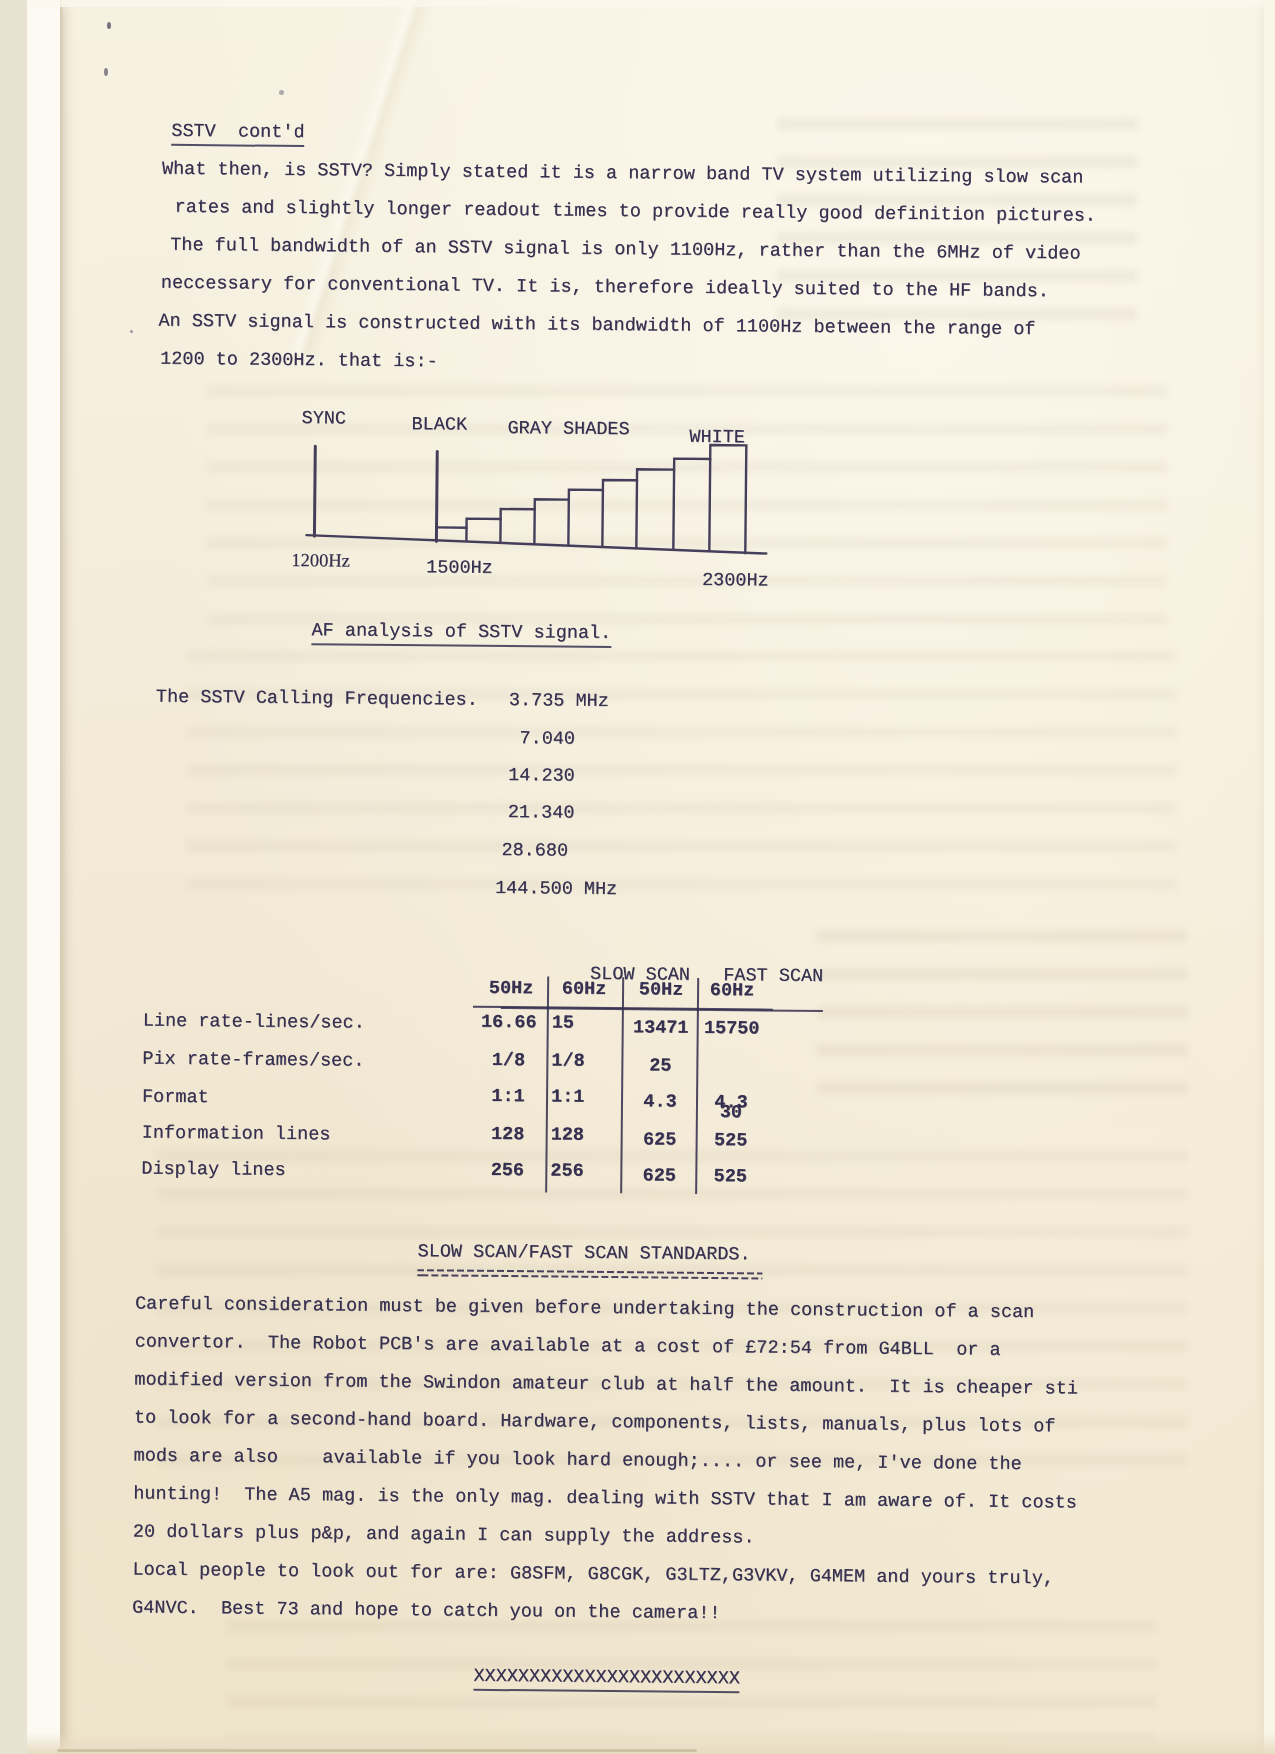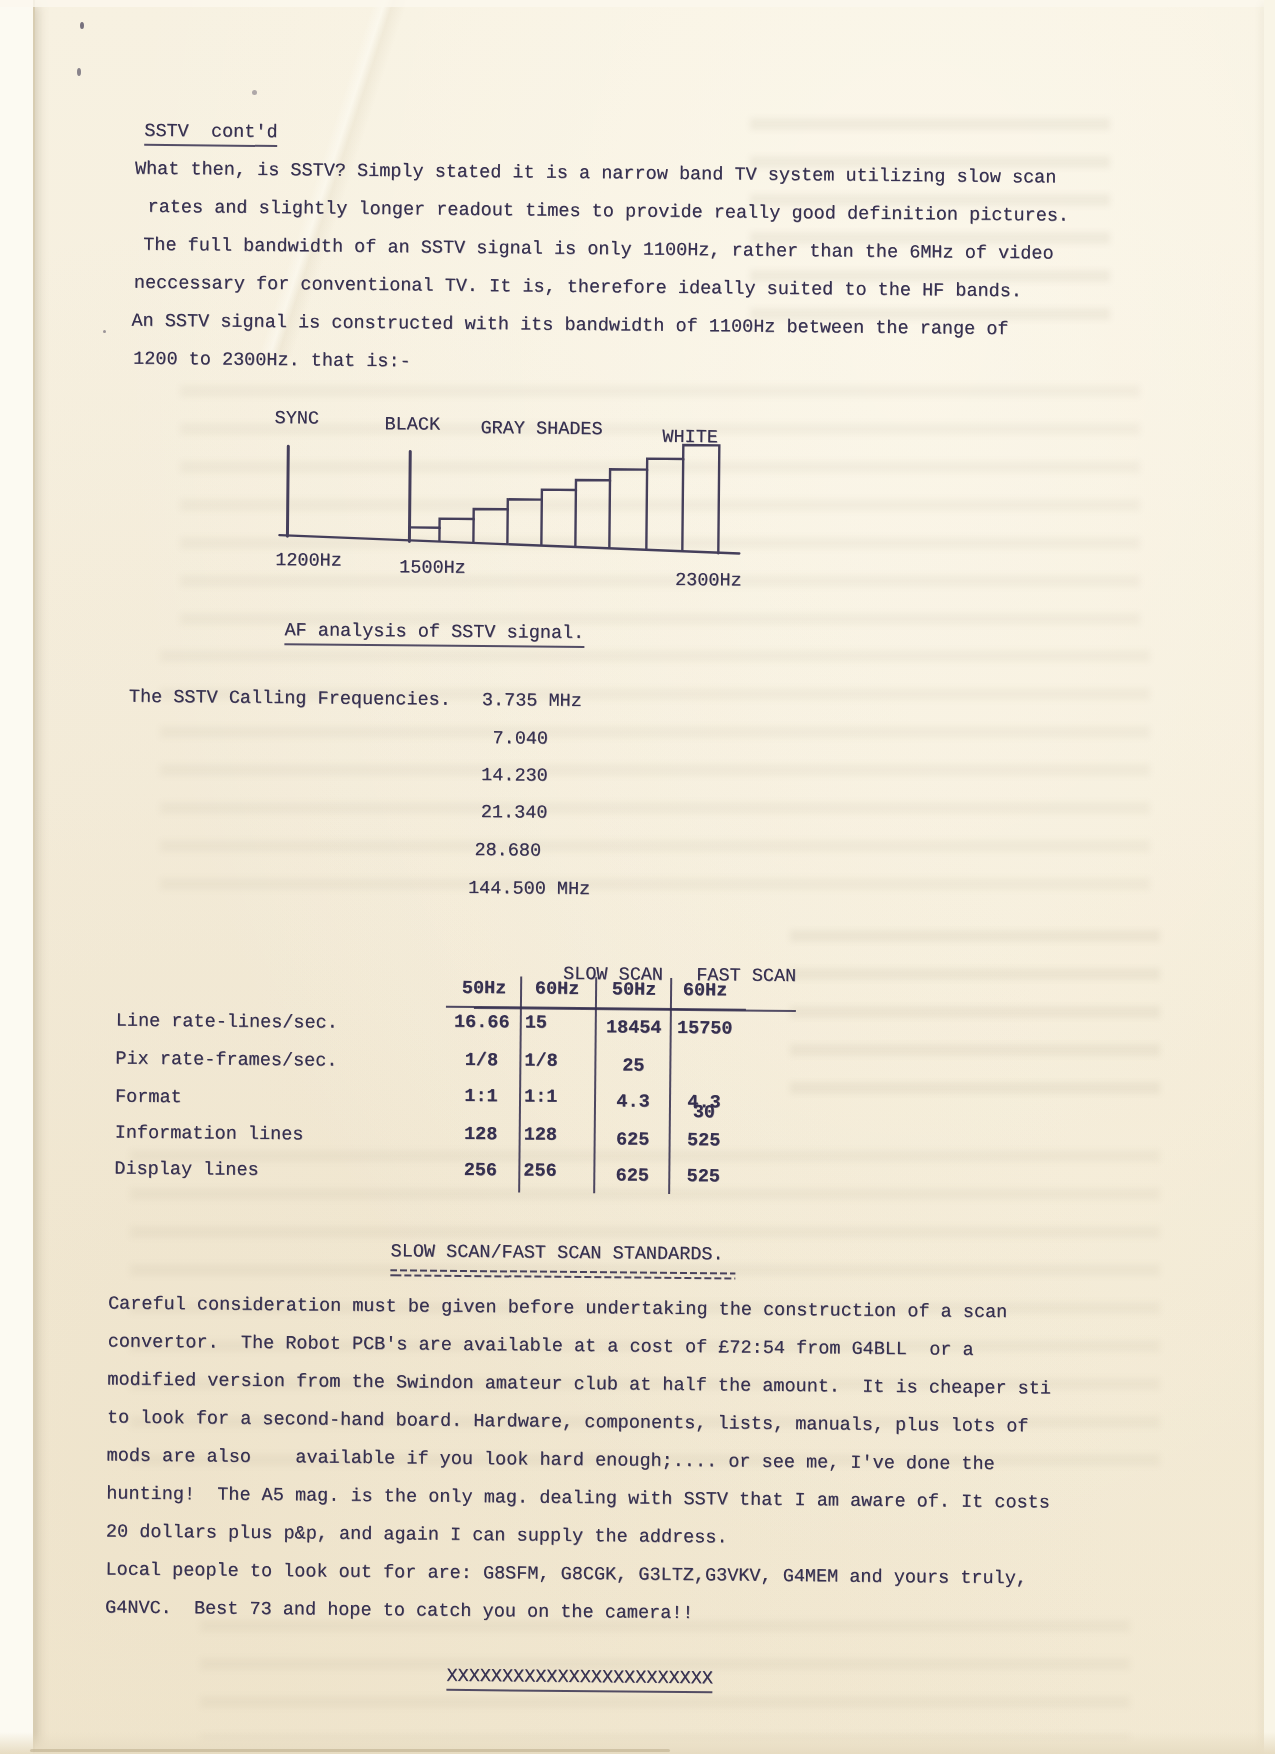--- a/index.html
+++ b/index.html
@@ -9,20 +9,21 @@
     font-family:"Liberation Mono","DejaVu Sans Mono",monospace;
     overflow:hidden;
   }
   .page{
     position:absolute;inset:0;
     background:
       radial-gradient(ellipse at 72% 18%, rgba(255,252,242,.55), transparent 62%),
       radial-gradient(ellipse at 15% 85%, rgba(228,212,180,.30), transparent 60%),
       radial-gradient(ellipse at 90% 60%, rgba(240,228,200,.35), transparent 55%),
       linear-gradient(180deg,#f7f1e1 0%,#f5eedd 45%,#f2e9d3 100%);
+    margin-left: 27px;
   }
   
   .edge-left{position:absolute;left:0;top:0;width:33px;height:100%;
     background:#fcfaf2;border-right:2px solid #d8cdb2;
     box-shadow:7px 0 12px -5px rgba(120,104,72,.30);}
   .edge-top{position:absolute;left:0;top:0;width:100%;height:7px;background:#fbf8ee;opacity:.8;}
   .edge-right{position:absolute;right:0;top:0;width:11px;height:100%;background:#f9f5e7;
     box-shadow:-5px 0 9px -4px rgba(130,115,85,.18);}
   .edge-bottom{position:absolute;left:0;bottom:0;width:100%;height:22px;
     background:linear-gradient(180deg,transparent,#e7dcc2);}
@@ -118,21 +119,21 @@
         <path d="M176,118 L176,131"></path>
         <path d="M210,109 L210,132"></path>
         <path d="M244,99 L244,133"></path>
         <path d="M278,89 L278,134"></path>
         <path d="M312,79 L312,135"></path>
         <path d="M346,69 L346,136"></path>
         <path d="M383,58 L383,137"></path>
         <path d="M419,47 L419,138"></path>
       </svg>
 
-      <span class="abs" style="left:12px;top:142px;">1200Hz</span>
+      <span class="abs" style="left:1px;top:142px;font-family:Liberation Serif, serif;">1200Hz</span>
       <span class="abs" style="left:136px;top:148px;">1500Hz</span>
       <span class="abs" style="left:412px;top:158px;">2300Hz</span>
     </div>
 
     <div class="abs" style="left:290px;top:618px;">
       <span class="u">AF analysis of SSTV signal.</span>
     </div>
 
     <div class="abs" style="left:0;top:0;">
       <span class="abs line" style="left:135px;top:678px;">The SSTV Calling Frequencies.</span>
@@ -155,21 +156,21 @@
       <span class="cell" style="left:682px;top:974px;width:64px;">60Hz</span>
 
       <div class="hrule" style="left:455px;top:1002px;width:300px;"></div>
       <div class="vdiv" style="left:529px;top:972px;height:216px;"></div>
       <div class="vdiv" style="left:604px;top:972px;height:216px;"></div>
       <div class="vdiv" style="left:679px;top:972px;height:216px;"></div>
 
       <span class="abs line" style="left:125px;top:1002px;">Line rate-lines/sec.</span>
       <span class="cell" style="left:458px;top:1008px;width:66px;">16.66</span>
       <span class="cell" style="left:534px;top:1008px;width:52px;text-align:left;">15</span>
-      <span class="cell" style="left:610px;top:1012px;width:66px;">18454</span>
+      <span class="cell" style="left:610px;top:1012px;width:66px;">13471</span>
       <span class="cell" style="left:682px;top:1012px;width:64px;">15750</span>
 
       <span class="abs line" style="left:125px;top:1040px;">Pix rate-frames/sec.</span>
       <span class="cell" style="left:458px;top:1046px;width:66px;">1/8</span>
       <span class="cell" style="left:534px;top:1046px;width:52px;text-align:left;">1/8</span>
       <span class="cell" style="left:610px;top:1050px;width:66px;">25</span>
       <span class="cell" style="left:682px;top:1096px;width:64px;">30</span>
 
       <span class="abs line" style="left:125px;top:1078px;">Format</span>
       <span class="cell" style="left:458px;top:1082px;width:66px;">1:1</span>

